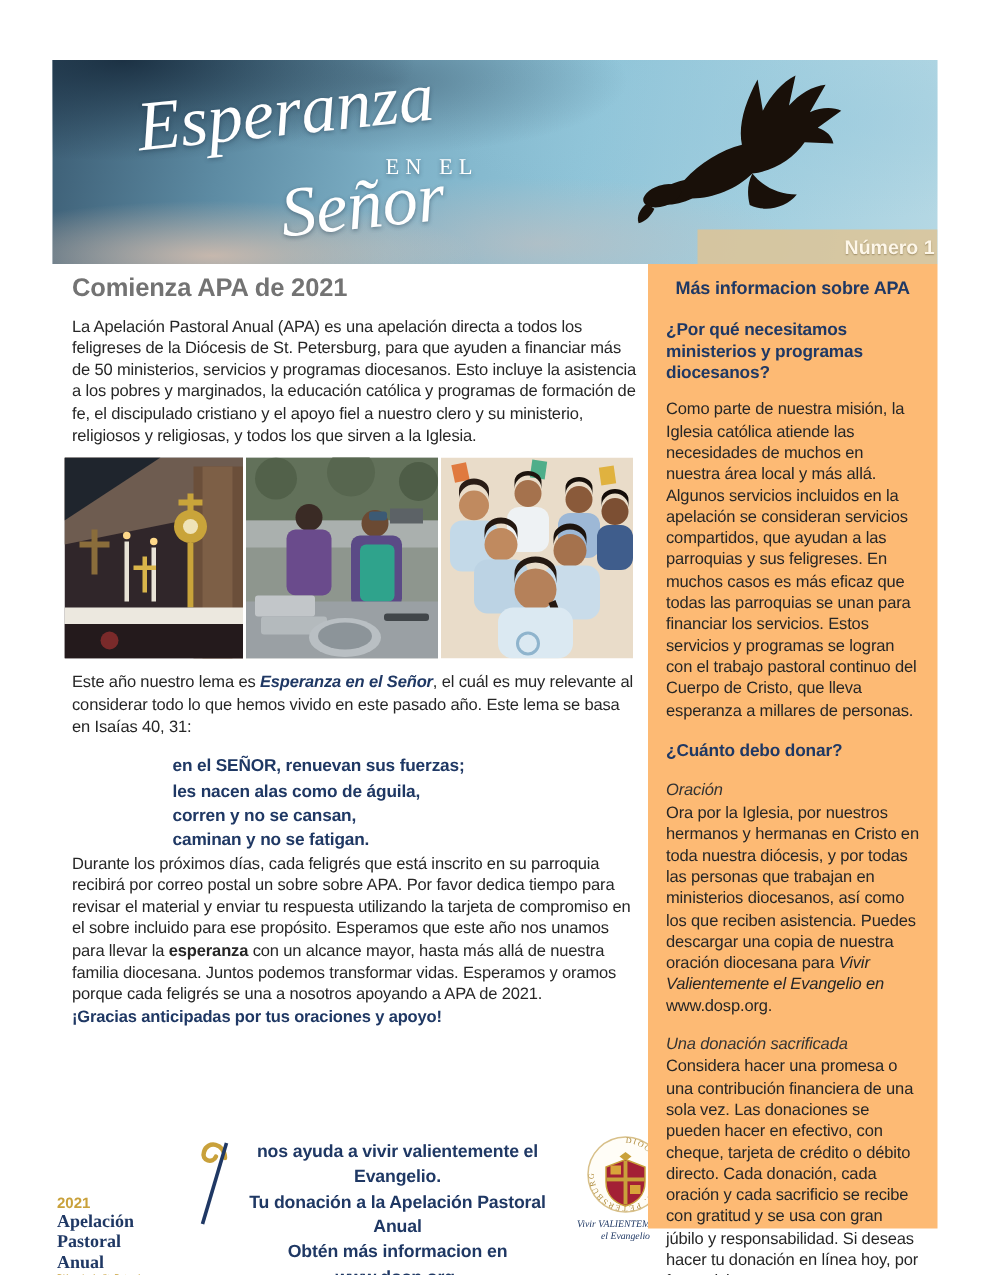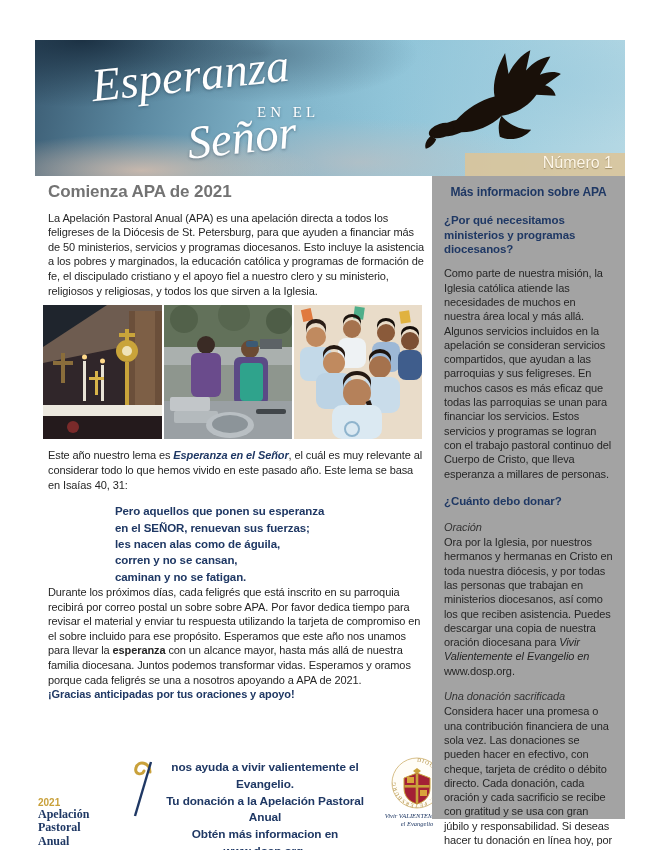--- a/index.html
+++ b/index.html
@@ -22,22 +22,22 @@
     text-shadow:0 1px 3px rgba(30,50,70,.45);}
   .script1{left:56px;top:8px;font-size:47px;transform:rotate(-6deg);}
   .script2{left:222px;top:64px;font-size:15px;letter-spacing:4px;font-style:normal;
     font-family:"Liberation Serif",serif;}
   .script3{left:152px;top:70px;font-size:47px;transform:rotate(-6deg);}
   .eagle{position:absolute;right:48px;top:6px;}
   .banner-line{position:absolute;right:10px;bottom:26px;color:#fff;font-size:12px;
     text-shadow:0 1px 2px rgba(40,50,60,.5);}
   .issue-strip{position:absolute;right:0;bottom:0;width:160px;height:23px;
     background:rgba(221,196,150,.85);}
-  .issue-text{position:absolute;right:12px;bottom:4px;color:#fdf6e8;font-size:16px;
-    text-shadow:0 1px 1px rgba(120,100,60,.6);}
+  .issue-text{position:absolute;right:2px;bottom:4px;color:#fdf6e8;font-size:13px;
+    text-shadow:0 1px 1px rgba(120,100,60,.6);font-weight:bold;}
   
   .main{position:absolute;left:48px;top:181px;width:377px;font-size:11px;line-height:1.33;
     letter-spacing:-0.1px;}
   .main h1{font-size:17px;margin:0 0 7px;color:#737373;}
   .main p{margin:0;}
   .photos{display:flex;gap:2px;margin:7px 0 9px -5px;width:383px;height:134px;}
   .photo{height:134px;overflow:hidden;flex:none;}
   .lema{margin-top:2px;}
   .lema-em{font-weight:bold;font-style:italic;color:#1f3864;}
   .quote{margin:11px 0 0 67px;color:#1f3864;font-weight:bold;font-size:11.5px;line-height:1.42;
@@ -52,21 +52,21 @@
     line-height:1.12;}
   .apa-sub{color:#c9a13b;font-size:5.5px;line-height:1.2;margin-top:1px;}
   .crosier{flex:none;margin:0 4px 0 2px;}
   .foot-msg{flex:none;width:210px;text-align:center;color:#1f3864;font-weight:bold;
     font-size:11.8px;line-height:1.42;padding-top:3px;letter-spacing:-0.1px;}
   .crest-wrap{flex:none;width:90px;text-align:center;margin-left:2px;}
   .crest-caption{color:#1f3864;font-size:6.5px;font-family:"Liberation Serif",serif;
     font-style:italic;line-height:1.3;margin-top:-2px;}
   
   .sidebar{position:absolute;left:432px;top:176px;width:193px;height:643px;
-    background:#a3a3a3;box-sizing:border-box;padding:9px 12px;font-size:11px;line-height:1.3;
+    background:#fdba74;box-sizing:border-box;padding:9px 12px;font-size:11px;line-height:1.3;
     letter-spacing:-0.1px;color:#262626;}
   .sb-title{color:#1f3864;font-weight:bold;font-size:12px;text-align:center;margin:0 0 12px;}
   .sb-h{color:#1f3864;font-weight:bold;font-size:11.5px;line-height:1.3;margin:0 0 9px;}
   .sb-p{margin:0 0 11px;}
   .sb-sub{font-style:italic;color:#333;margin:0 0 1px;}
   .sb-it{font-style:italic;}
 </style>
 </head>
 <body>
 
@@ -168,21 +168,20 @@
         <path d="M49,84 a14,14 0 0 1 28,0 l0,-7 a14,11 0 0 0 -28,0 Z" fill="#241811"></path>
       <path d="M74,96 q6,14 2,28" stroke="#241811" stroke-width="5" fill="none"></path>
       <rect x="38" y="100" width="50" height="34" rx="10" fill="#dbe9f2"></rect>
       <circle cx="58" cy="124" r="7" fill="none" stroke="#8fb4cd" stroke-width="2"></circle>
     </svg>
   </div>
 
   <p class="lema"><span>Este año nuestro lema es </span><span class="lema-em">Esperanza en el Señor</span><span>, el cuál es muy relevante al considerar todo lo que hemos vivido en este pasado año. Este lema se basa en Isaías 40, 31:</span></p>
 
   <div class="quote">
-    <div>Pero aquellos que ponen su esperanza</div>
     <div>en el SEÑOR, renuevan sus fuerzas;</div>
     <div>les nacen alas como de águila,</div>
     <div>corren y no se cansan,</div>
     <div>caminan y no se fatigan.</div>
   </div>
 
   <p class="outro"><span>Durante los próximos días, cada feligrés que está inscrito en su parroquia recibirá por correo postal un sobre sobre APA.  Por favor dedica tiempo para revisar el material y enviar tu respuesta utilizando la tarjeta de compromiso en el sobre incluido para ese propósito. Esperamos que este año nos unamos para llevar la </span><b>esperanza</b><span> con un alcance mayor, hasta más allá de nuestra familia diocesana. Juntos podemos transformar vidas. Esperamos y oramos porque cada feligrés se una a nosotros apoyando a APA de 2021.</span></p>
 
   <p class="thanks">¡Gracias anticipadas por tus oraciones y apoyo!</p>
 </div>

